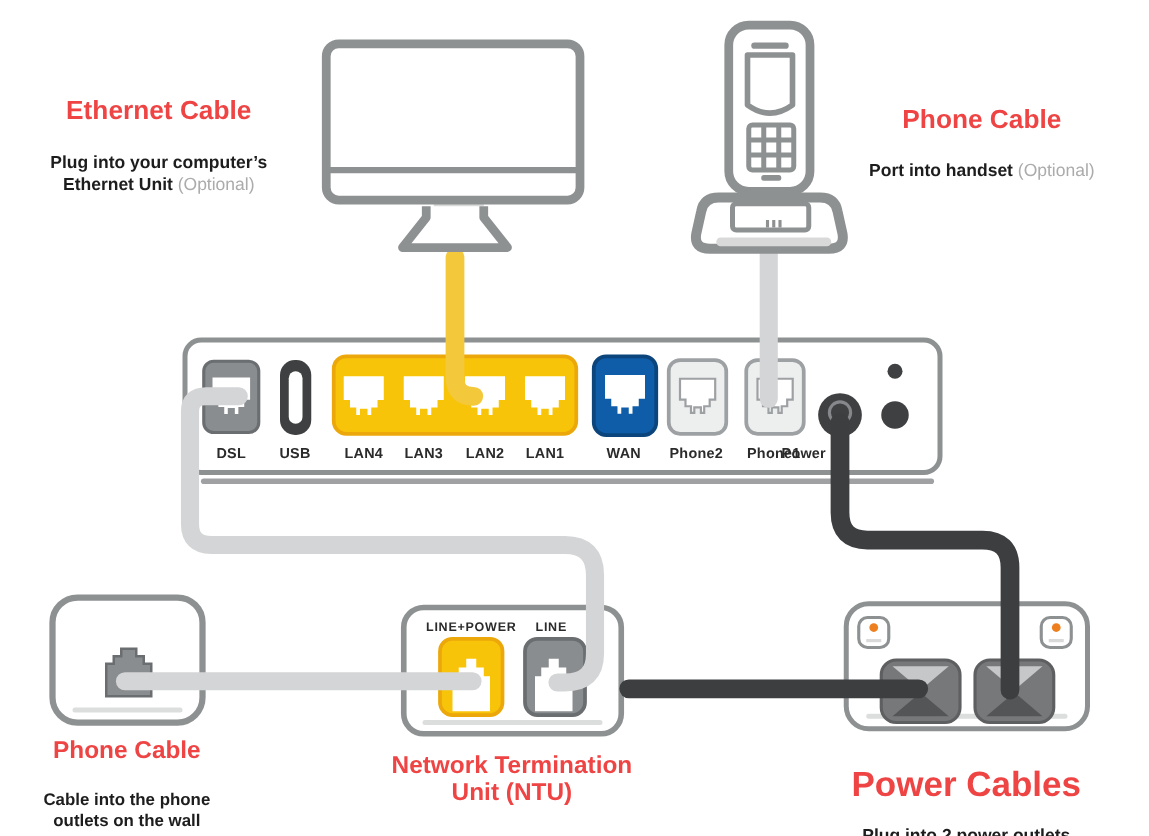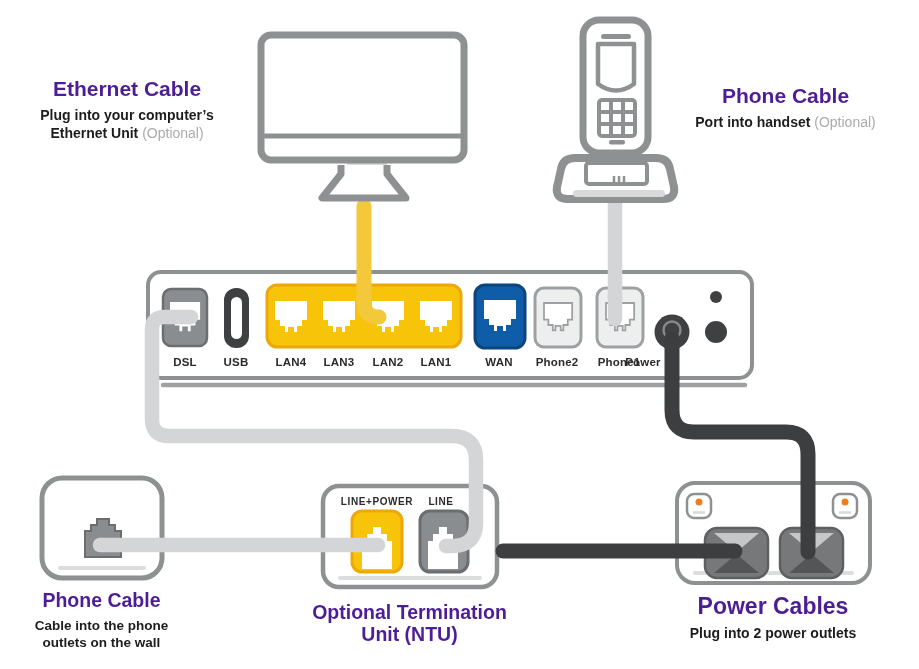--- a/index.html
+++ b/index.html
@@ -4,23 +4,23 @@
 <style>
   html,body{margin:0;padding:0;background:#ffffff;}
   .stage{position:relative;width:919px;height:669px;background:#ffffff;overflow:hidden;
          font-family:"Liberation Sans",sans-serif;}
   .stage svg{position:absolute;left:0;top:0;}
   .plabel{font-family:"Liberation Sans",sans-serif;font-size:11.5px;font-weight:bold;
           fill:#2b2b2b;text-anchor:middle;letter-spacing:0.2px;}
   .ntulabel{font-family:"Liberation Sans",sans-serif;font-size:10px;font-weight:bold;
           fill:#2b2b2b;text-anchor:middle;letter-spacing:0.6px;}
   .hd{position:absolute;text-align:center;}
-  .hd-title{color:#4c1d95;font-weight:bold;font-size:21px;line-height:23px;}
+  .hd-title{color:#ef4444;font-weight:bold;font-size:21px;line-height:23px;}
   .hd-title.sm{font-size:19.5px;line-height:22px;}
-  .hd-sub{color:#1d1d1d;font-weight:bold;font-size:14px;line-height:18px;margin-top:6px;}
+  .hd-sub{color:#1d1d1d;font-weight:bold;font-size:14px;line-height:18px;margin-top:20px;}
   .hd-sub.sm{font-size:13.5px;line-height:17px;}
   .opt{color:#abatab;}
   .opt{color:#ababab;font-weight:normal;}
 </style>
 </head>
 <body>
 
 <div class="stage">
 
 <svg width="919" height="669" viewBox="0 0 919 669">
@@ -200,24 +200,24 @@
 
   <div class="hd" style="left:14px;top:589px;width:175px;">
     <div class="hd-title sm">Phone Cable</div>
     <div class="hd-sub sm">
       <span>Cable into the phone</span><br>
       <span>outlets on the wall</span>
     </div>
   </div>
 
   <div class="hd" style="left:287px;top:601px;width:245px;">
-    <div class="hd-title sm">Optional Termination</div>
+    <div class="hd-title sm">Network Termination</div>
     <div class="hd-title sm">Unit (NTU)</div>
   </div>
 
   <div class="hd" style="left:658px;top:595px;width:230px;">
-    <div class="hd-title" style="font-size:23px;">Power Cables</div>
+    <div class="hd-title" style="font-size:28px;margin-top:21px;">Power Cables</div>
     <div class="hd-sub">
       <span>Plug into 2 power outlets</span>
     </div>
   </div>
 
 </div>
 
 </body></html>

